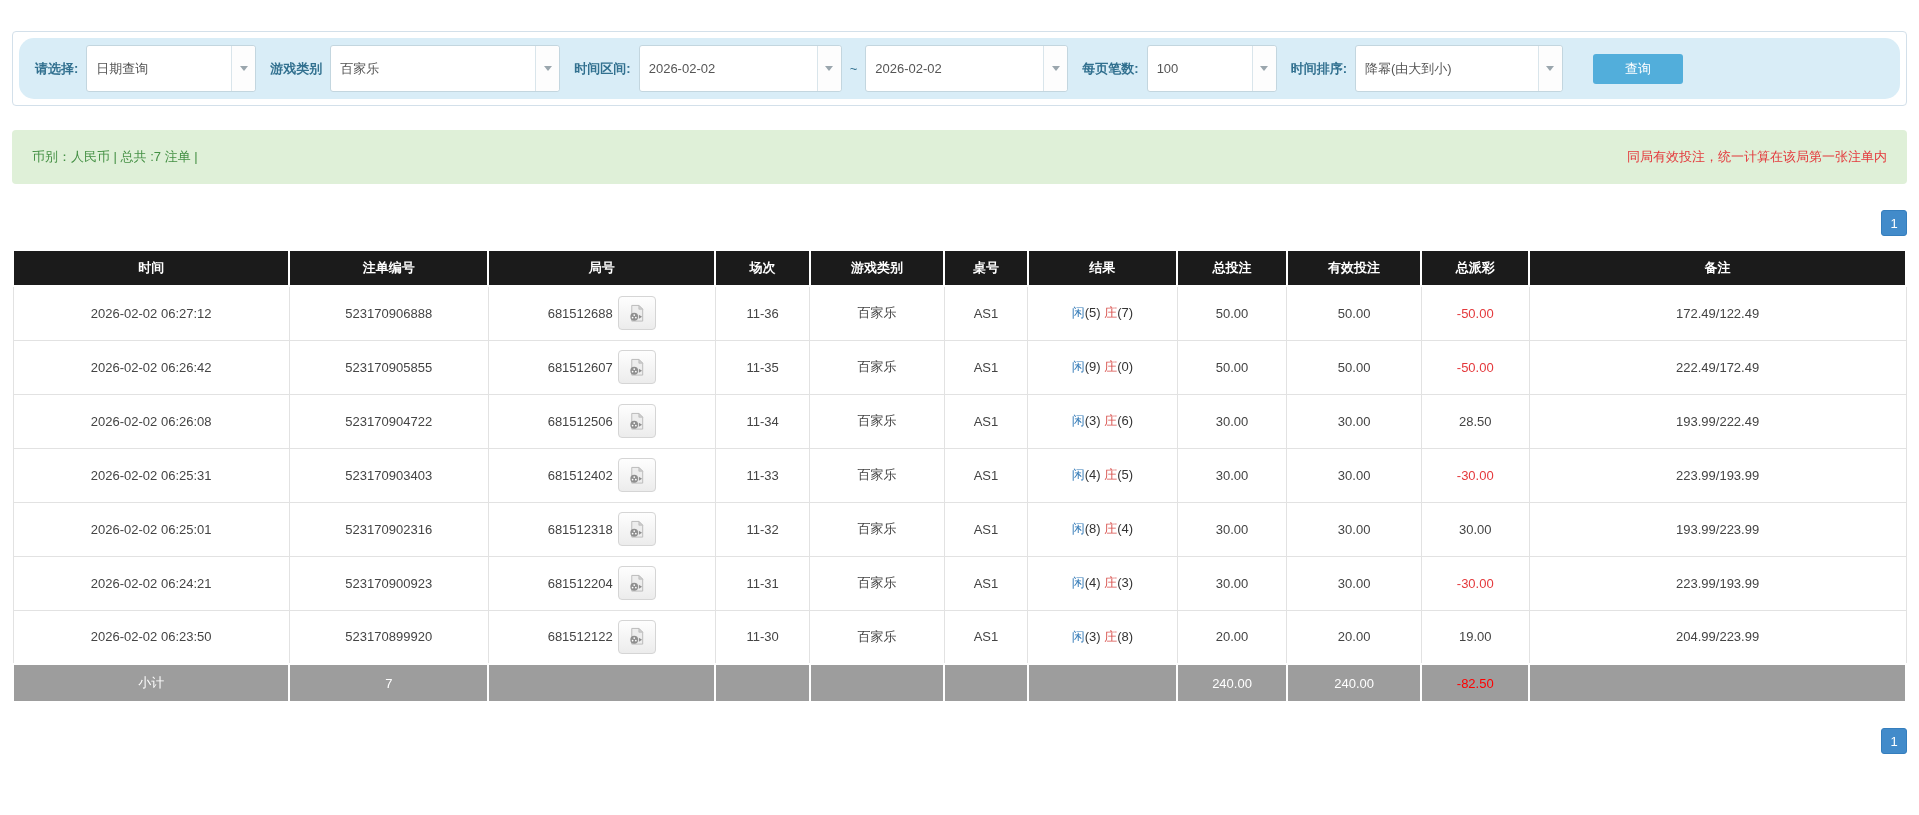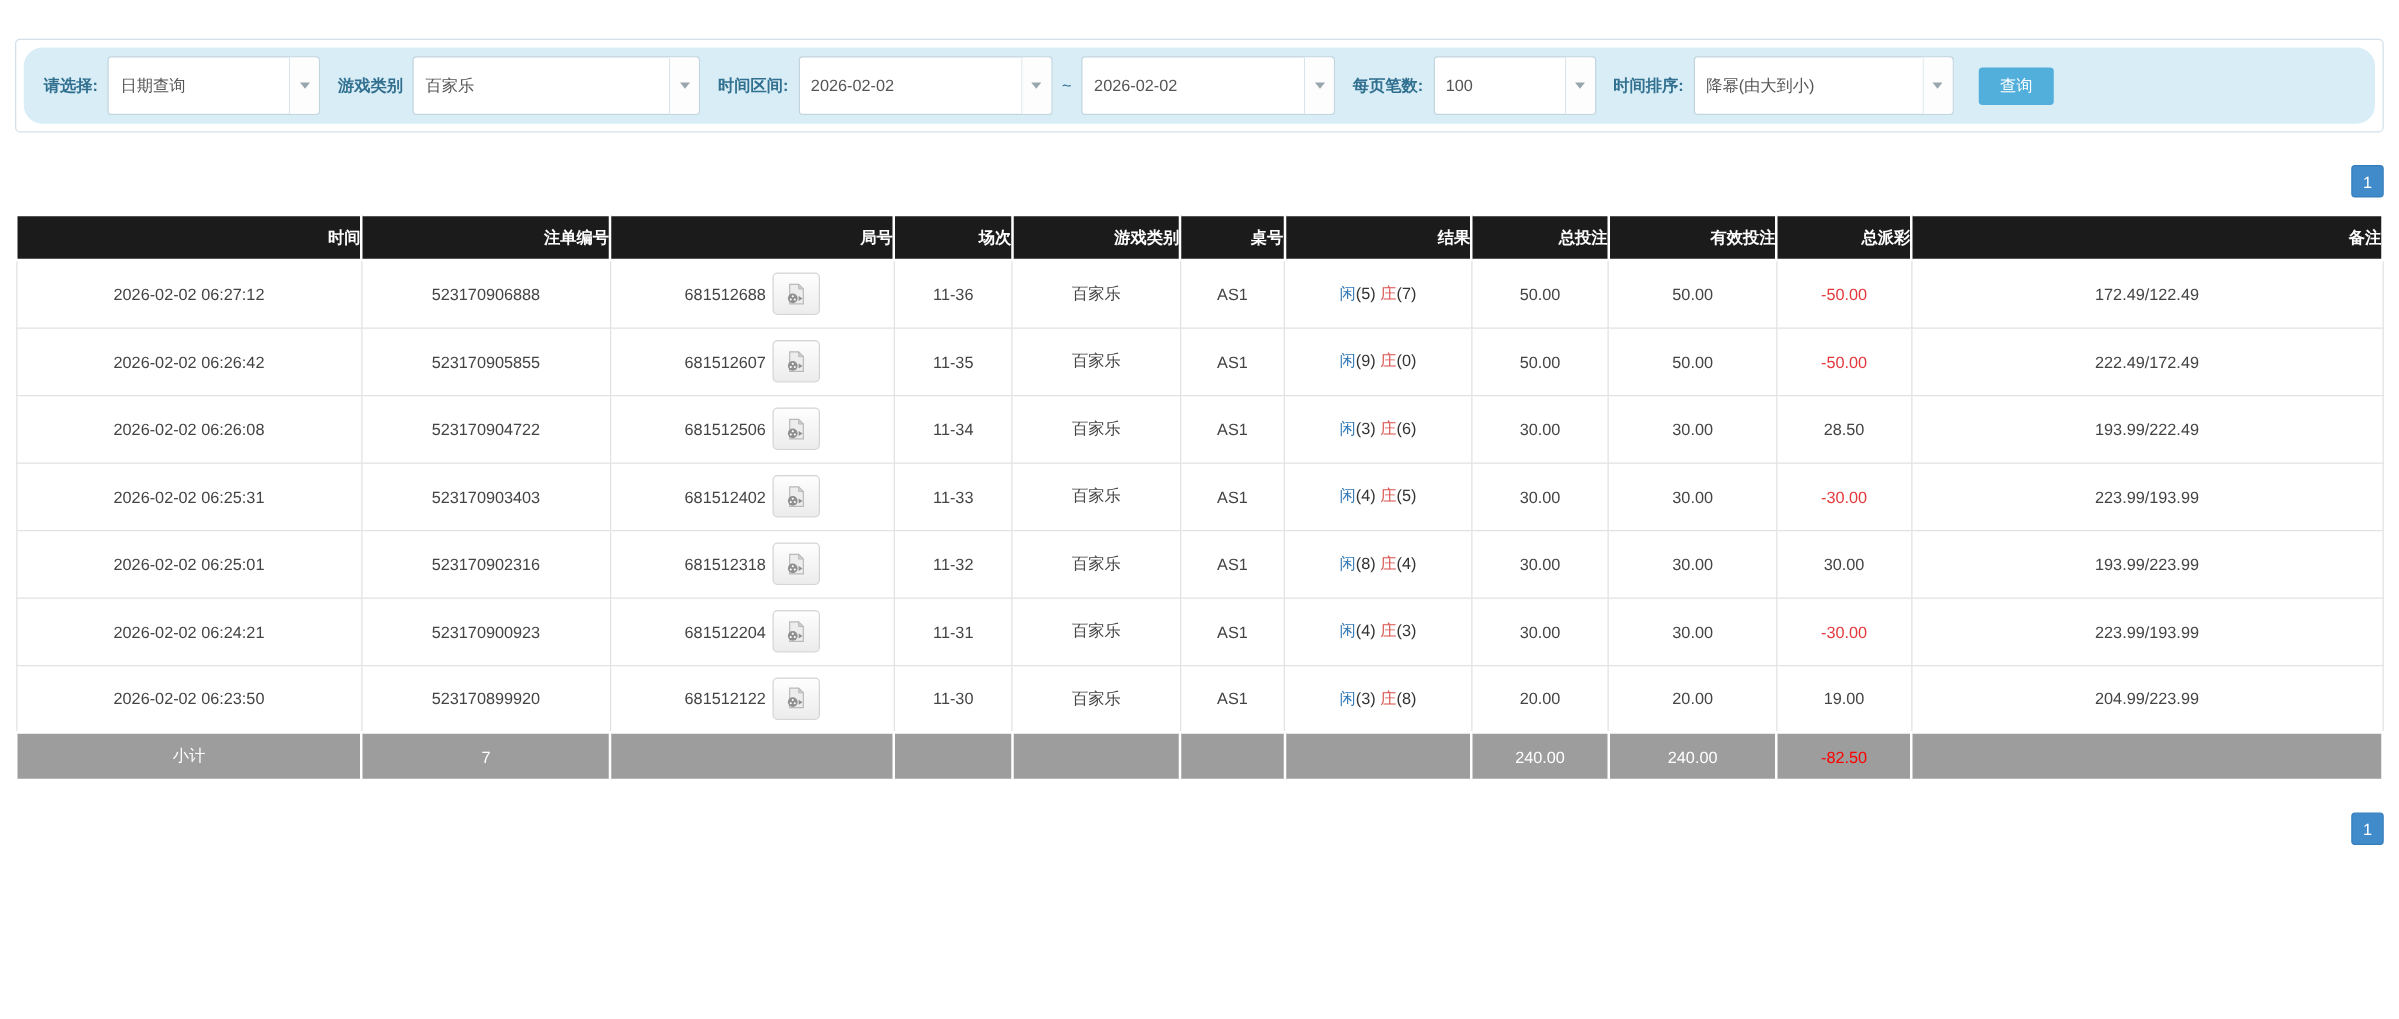--- a/index.html
+++ b/index.html
@@ -19,42 +19,42 @@
            border: 1px solid #c3d6df; border-radius: 3px; height: 47px; }
   .combo .val { font-size: 13px; color: #555; padding: 0 9px; display: flex; align-items: center;
                 flex: 1; white-space: nowrap; overflow: hidden; }
   .combo .caret-box { width: 24px; border-left: 1px solid #d9e5eb; display: flex;
                       align-items: center; justify-content: center; background: #fdfdfd; border-radius: 0 3px 3px 0; }
   .caret { width: 0; height: 0; border-left: 4px solid transparent; border-right: 4px solid transparent;
            border-top: 5px solid #9aa6ad; }
   .w-select { width: 170px; } .w-game { width: 230px; } .w-date { width: 203px; }
   .w-per { width: 130px; } .w-sort { width: 208px; }
   .tilde { font-size: 13px; color: #31708f; }
-  .btn-query { margin-left: 12px; height: 30px; padding: 0 17px; border: none; border-radius: 3px;
+  .btn-query { margin-left: 22px; height: 30px; padding: 0 32px; border: none; border-radius: 3px;
                background: #52aedb; color: #fff; font-size: 13px; cursor: pointer;
                font-family: inherit; }
 
   
   .summary-bar { margin-top: 24px; height: 54px; background: #dff0d8; border-radius: 4px;
                  display: flex; align-items: center; justify-content: space-between; padding: 0 20px; }
   .summary-left { font-size: 13px; color: #449044; }
   .summary-right { font-size: 13px; color: #e4393c; }
 
   
   .pagination-row { display: flex; justify-content: flex-end; }
   .pag-top { margin-top: 26px; margin-bottom: 13px; }
   .pag-bottom { margin-top: 25px; }
   .page-btn { min-width: 26px; height: 26px; background: #428bca; color: #fff; border: 1px solid #357ebd;
               border-radius: 3px; font-size: 13px; display: flex; align-items: center;
               justify-content: center; cursor: pointer; }
 
   
   table { width: 100%; border-collapse: collapse; table-layout: fixed; }
   thead th { background: #1b1b1b; color: #fff; font-size: 13px; font-weight: bold;
-             height: 36px; border: 2px solid #fff; text-align: right; }
+             height: 36px; border: 2px solid #fff; text-align: center; }
   tbody.rows td { height: 54px; background: #fff; border: 1px solid #e2e2e2;
                   font-size: 13px; color: #444; text-align: center; vertical-align: middle; }
   .round-cell-inner { display: flex; align-items: center; justify-content: center; gap: 5px; text-align: right; }
   .video-btn { width: 38px; height: 34px; border: 1px solid #d5d5d5; border-radius: 4px;
                background: linear-gradient(#fefefe, #ececec); cursor: pointer;
                display: inline-flex; align-items: center; justify-content: center; }
   .result-player { color: #337ab7; }
   .result-banker { color: #d9534f; }
   .result-score { color: #333; }
   .total-bet { color: #337ab7; }
@@ -115,20 +115,24 @@
         <span class="val">降幂(由大到小)</span>
         <span class="caret-box">
             <span class="caret"></span>
           </span>
       </div>
 
       <button class="btn-query">查询</button>
     </div>
   </div>
 
+  <div class="summary-bar">
+    <span class="summary-left">币别：人民币 | 总共 :7 注单 |</span>
+    <span class="summary-right">同局有效投注，统一计算在该局第一张注单内</span>
+  </div>
 
   <div class="pagination-row pag-top">
     <div class="page-btn">1</div>
   </div>
 
   <table>
     <colgroup>
       <col style="width:14.6%">
         <col style="width:10.5%">
         <col style="width:12.0%">

